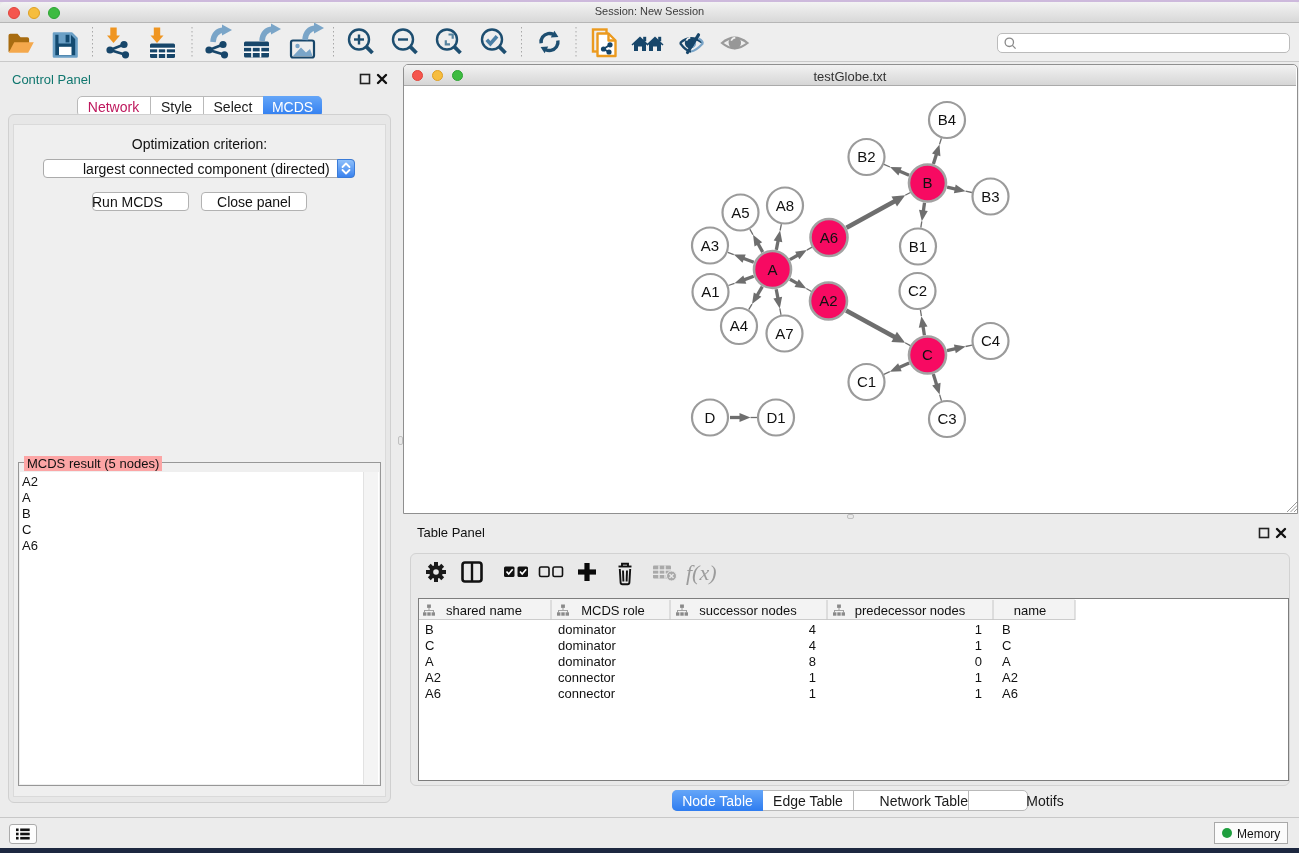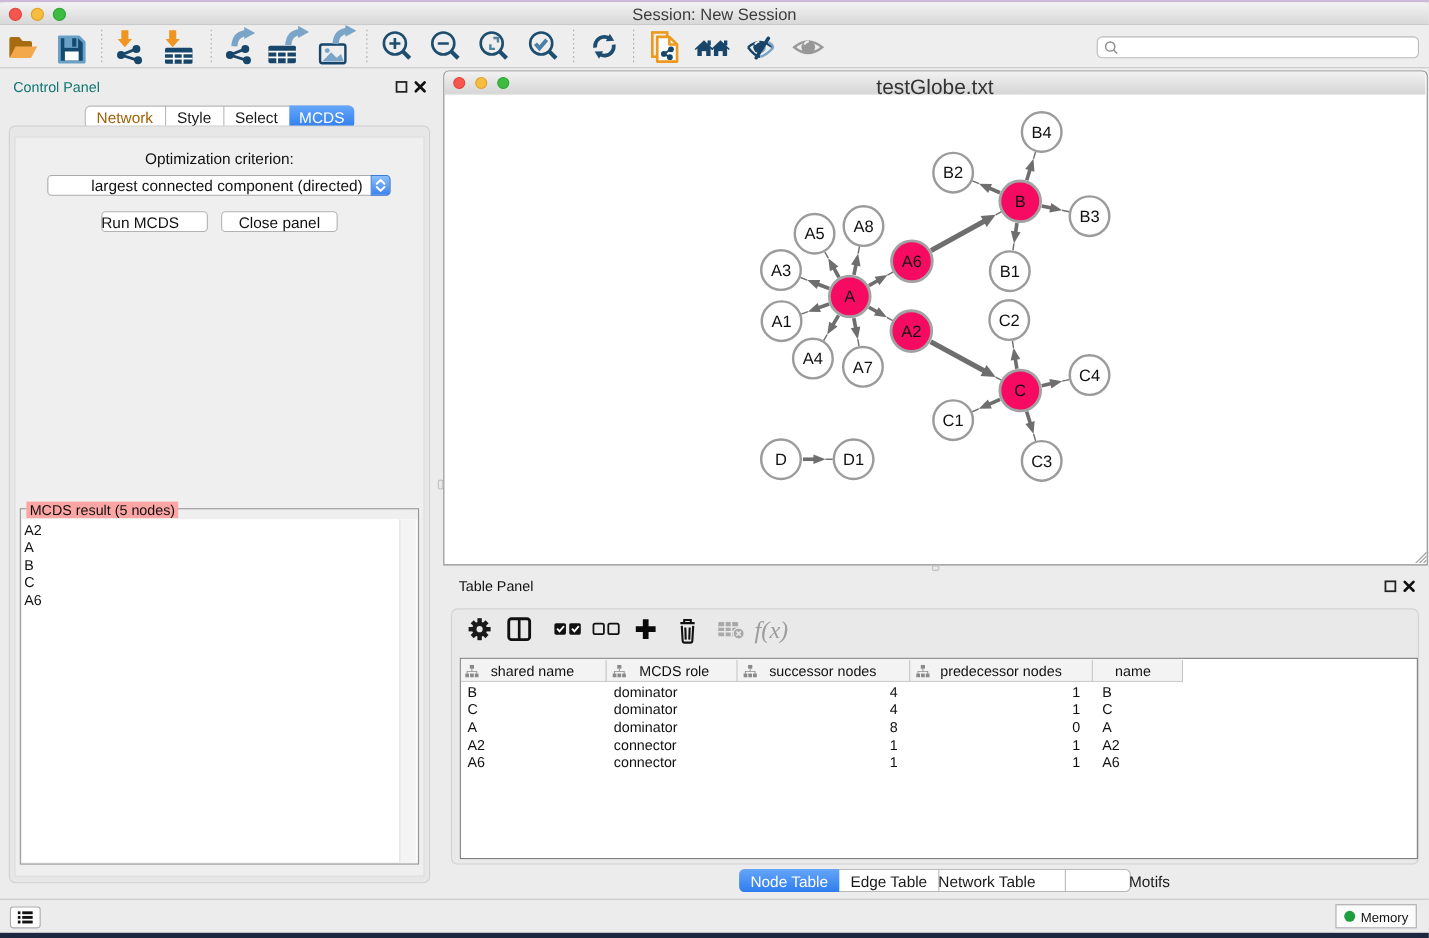--- a/index.html
+++ b/index.html
@@ -12,21 +12,21 @@
 <body>
 
 <div class="abs" style="left:0;top:0;width:1299px;height:2px;background:#cdb9dc;"></div>
 
 <div class="abs" style="left:0;top:848px;width:1299px;height:5px;background:#1d2840;"></div>
 
 <div class="abs" style="left:0;top:2px;width:1299px;height:21px;background:linear-gradient(#f3f3f3,#d8d8d8);border-radius:5px 5px 0 0;border-bottom:1px solid #b6b6b6;"></div>
 <div class="abs" style="left:8px;top:7px;width:12px;height:12px;border-radius:50%;background:#f5564e;border:1px solid #e0443c;"></div>
 <div class="abs" style="left:28px;top:7px;width:12px;height:12px;border-radius:50%;background:#f6bd3e;border:1px solid #dfa023;"></div>
 <div class="abs" style="left:48px;top:7px;width:12px;height:12px;border-radius:50%;background:#3ebb41;border:1px solid #2ca433;"></div>
-<div class="txt" style="left:0;top:5px;width:1299px;text-align:center;font-size:15px;color:#3c3c3c;">Session: New Session</div>
+<div class="txt" style="left:0;top:5px;width:1299px;text-align:center;font-size:11px;color:#3c3c3c;">Session: New Session</div>
 
 <div class="abs" style="left:0;top:23px;width:1299px;height:39px;background:#eeeeee;border-bottom:1px solid #c9c9c9;"></div>
 <svg class="abs" style="left:0;top:23px;" width="1299" height="39" viewBox="0 0 1299 39">
 <defs>
 <g id="shareglyph">
         <circle cx="0" cy="0" r="3.6" fill="#17466a"></circle>
         <circle cx="14" cy="-5.5" r="3.6" fill="#17466a"></circle>
         <circle cx="15.5" cy="4.8" r="3.6" fill="#17466a"></circle>
         <line x1="0" y1="0" x2="14" y2="-5.5" stroke="#17466a" stroke-width="2.6"></line>
         <line x1="0" y1="0" x2="15.5" y2="4.8" stroke="#17466a" stroke-width="2.6"></line>
@@ -159,21 +159,21 @@
     <rect x="1.5" y="1.5" width="9" height="9" fill="none" stroke="#222" stroke-width="1.6"></rect>
   </svg>
 <svg class="abs" style="left:376px;top:73px;" width="12" height="12" viewBox="0 0 12 12">
     <path d="M2 2 L10 10 M10 2 L2 10" stroke="#111" stroke-width="2.4" stroke-linecap="round"></path>
   </svg>
 
 <div class="abs" style="left:77px;top:96px;width:245px;height:21px;background:#fff;border:1px solid #b9b9b9;border-radius:5px;"></div>
 <div class="abs" style="left:150px;top:96px;width:1px;height:21px;background:#b9b9b9;"></div>
 <div class="abs" style="left:203px;top:96px;width:1px;height:21px;background:#b9b9b9;"></div>
 <div class="abs" style="left:263px;top:96px;width:59px;height:21px;background:linear-gradient(#65a6f8,#2e7cf0);border-radius:0 5px 5px 0;"></div>
-<div class="txt" style="left:77px;top:99px;width:73px;text-align:center;font-size:14px;color:#a16207;">Network</div>
+<div class="txt" style="left:77px;top:99px;width:73px;text-align:center;font-size:14px;color:#be185d;">Network</div>
 <div class="txt" style="left:150px;top:99px;width:53px;text-align:center;font-size:14px;color:#1a1a1a;">Style</div>
 <div class="txt" style="left:203px;top:99px;width:60px;text-align:center;font-size:14px;color:#1a1a1a;">Select</div>
 <div class="txt" style="left:263px;top:99px;width:59px;text-align:center;font-size:14px;color:#fff;">MCDS</div>
 
 <div class="abs" style="left:8px;top:114px;width:383px;height:689px;background:#e7e7e7;border:1px solid #d0d0d0;border-radius:6px;"></div>
 <div class="abs" style="left:13px;top:124px;width:373px;height:673px;background:#efefef;border:1px solid #dadada;"></div>
 
 <div class="txt" style="left:13px;top:136px;width:373px;text-align:center;font-size:14px;color:#111;">Optimization criterion:</div>
 
 <div class="abs" style="left:43px;top:159px;width:312px;height:19px;background:#fff;border:1px solid #ababab;border-radius:4px;"></div>
@@ -209,21 +209,21 @@
   </svg>
 <div class="abs" style="left:1214px;top:822px;width:74px;height:22px;background:#fbfbfb;border:1px solid #a9a9a9;"></div>
 <div class="abs" style="left:1222px;top:828px;width:10px;height:10px;border-radius:50%;background:#1e9e3e;"></div>
 <div class="txt" style="left:1237px;top:827px;font-size:12px;color:#111;">Memory</div>
 
 <div class="abs" style="left:403px;top:64px;width:895px;height:450px;background:#fff;border:1px solid #8f8f8f;border-radius:5px 5px 0 0;"></div>
 <div class="abs" style="left:404px;top:65px;width:892px;height:21px;background:linear-gradient(#f2f2f2,#d6d6d6);border-bottom:1px solid #aaa;border-radius:4px 4px 0 0;"></div>
 <div class="abs" style="left:412px;top:70px;width:11px;height:11px;border-radius:50%;background:#f5564e;border:1px solid #e0443c;"></div>
 <div class="abs" style="left:432px;top:70px;width:11px;height:11px;border-radius:50%;background:#f6bd3e;border:1px solid #dfa023;"></div>
 <div class="abs" style="left:452px;top:70px;width:11px;height:11px;border-radius:50%;background:#3ebb41;border:1px solid #2ca433;"></div>
-<div class="txt" style="left:404px;top:69px;width:892px;text-align:center;font-size:19px;color:#333;">testGlobe.txt</div>
+<div class="txt" style="left:404px;top:69px;width:892px;text-align:center;font-size:13px;color:#333;">testGlobe.txt</div>
 
 <svg class="abs" style="left:1286px;top:501px;" width="11" height="11" viewBox="0 0 11 11">
     <g stroke="#9a9a9a" stroke-width="1">
       <line x1="1" y1="11" x2="11" y2="1"></line>
       <line x1="4.5" y1="11" x2="11" y2="4.5"></line>
       <line x1="8" y1="11" x2="11" y2="8"></line>
     </g>
   </svg>
 
 <div class="abs" style="left:398px;top:436px;width:5px;height:9px;background:#e8e8e8;border:1px solid #c0c0c0;border-radius:2px;"></div>
@@ -463,14 +463,14 @@
       <text x="584" y="76.5">A6</text>
 </g>
 </svg>
 
 <div class="abs" style="left:672px;top:790px;width:356px;height:21px;background:#fff;border:1px solid #b9b9b9;border-radius:5px;"></div>
 <div class="abs" style="left:672px;top:790px;width:91px;height:21px;background:linear-gradient(#65a6f8,#2e7cf0);border-radius:5px 0 0 5px;"></div>
 <div class="abs" style="left:853px;top:790px;width:1px;height:21px;background:#b9b9b9;"></div>
 <div class="abs" style="left:968px;top:790px;width:1px;height:21px;background:#b9b9b9;"></div>
 <div class="txt" style="left:672px;top:793px;width:91px;text-align:center;font-size:14px;color:#fff;">Node Table</div>
 <div class="txt" style="left:763px;top:793px;width:90px;text-align:center;font-size:14px;color:#1a1a1a;">Edge Table</div>
-<div class="txt" style="left:853px;top:793px;width:115px;text-align:left;font-size:14px;color:#1a1a1a;">Network Table</div>
+<div class="txt" style="left:853px;top:793px;width:115px;text-align:right;font-size:14px;color:#1a1a1a;">Network Table</div>
 <div class="txt" style="left:968px;top:793px;width:60px;text-align:center;font-size:14px;color:#1a1a1a;margin-left:47px;">Motifs</div>
 
 </body></html>

